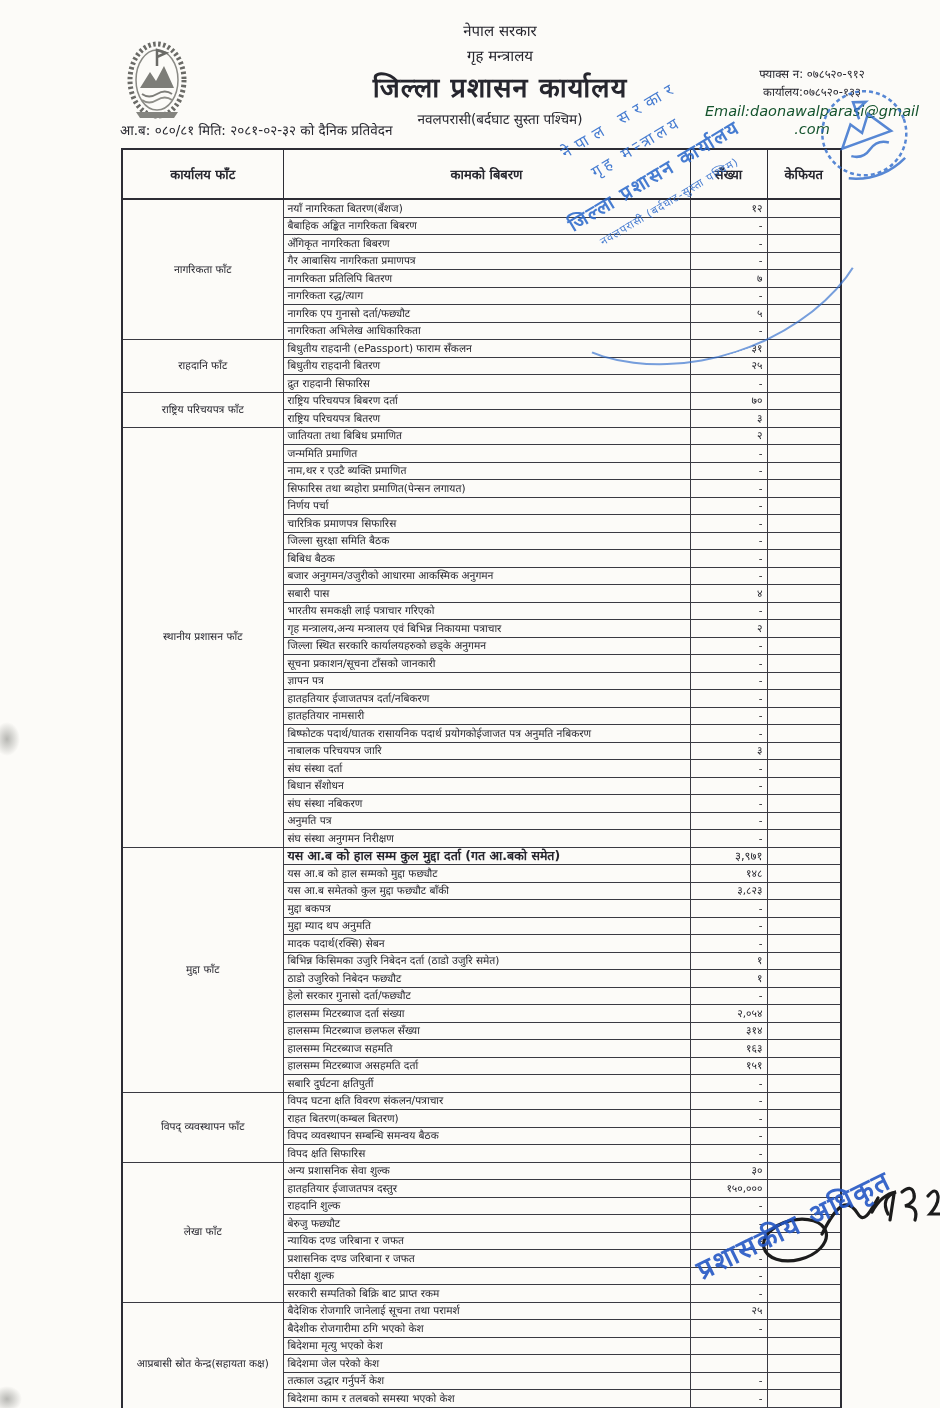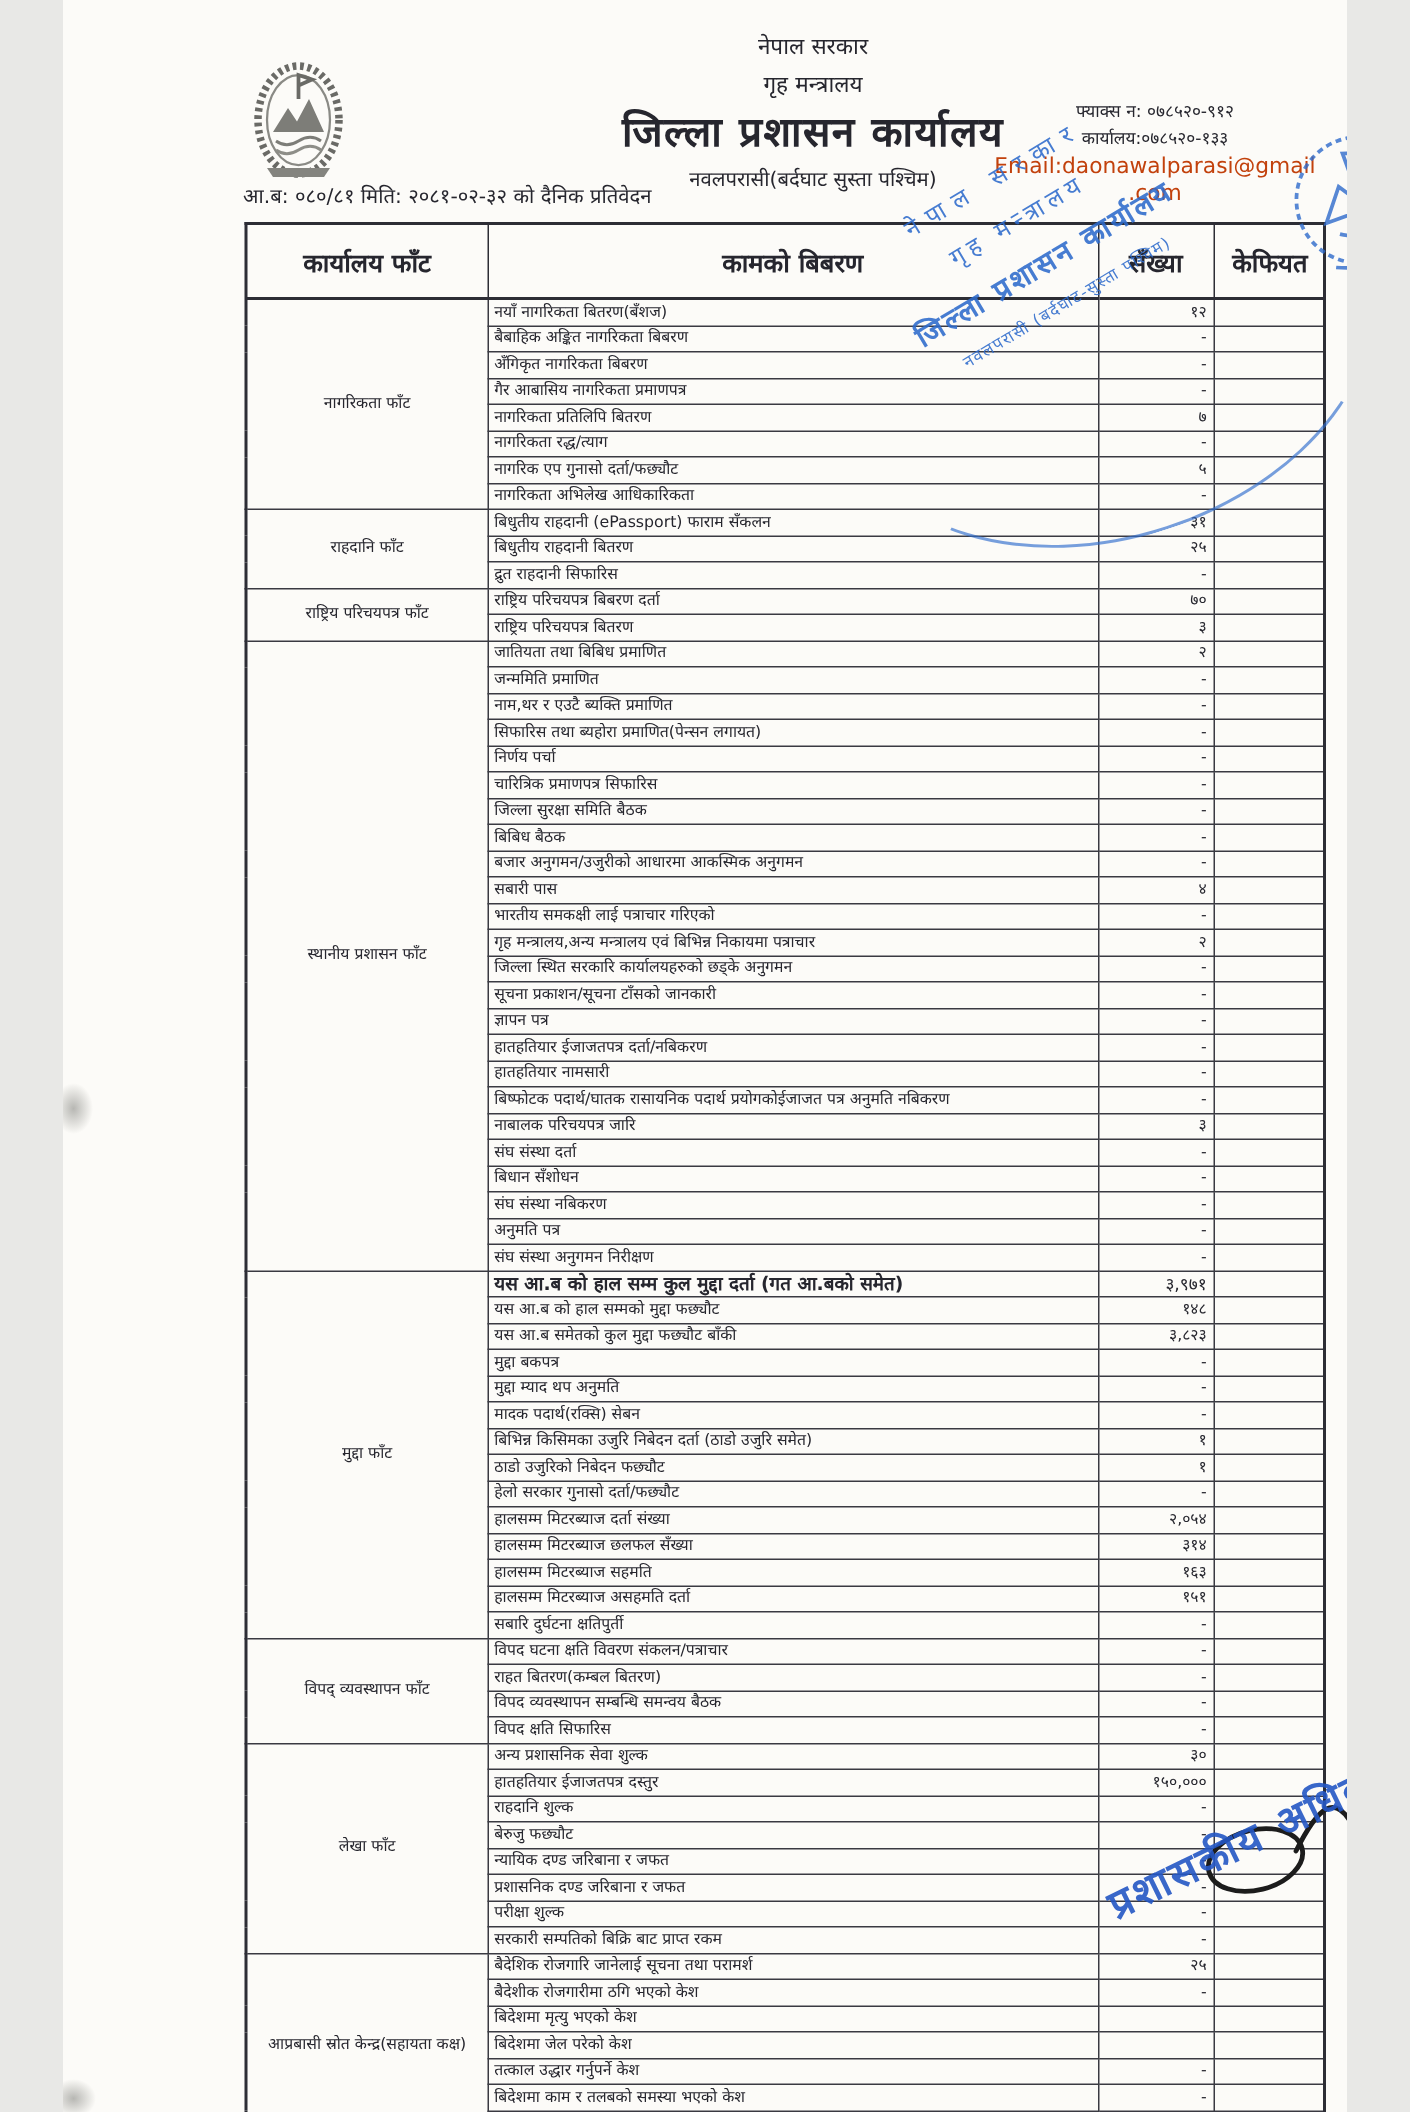--- a/index.html
+++ b/index.html
@@ -1,40 +1,40 @@
 <!DOCTYPE html>
 <html><head>
 <meta charset="utf-8">
 <style>
   html,body{margin:0;padding:0;background:#e8e8e6;}
   .page{
-    position:relative;width:856px;height:1408px;margin:0 auto;
+    position:relative;width:940px;height:1408px;margin:0 auto;
     background:#fcfbf8;overflow:hidden;
     font-family:"DejaVu Sans", sans-serif;color:#26262e;
   }
   
   .logo{position:absolute;left:126px;top:36px;width:62px;height:84px;}
   .center-block{position:absolute;left:300px;top:20px;width:400px;text-align:center;}
   .gov-line{font-size:15px;}
   .ministry-line{font-size:15px;margin-top:5px;}
   .office-line{font-size:27px;font-weight:bold;margin-top:3px;letter-spacing:1px;}
   .location-line{font-size:13.5px;font-weight:normal;margin-top:5px;}
   .right-block{position:absolute;right:8px;top:22px;width:240px;text-align:center;margin-top:44px;}
   .fax-line,.phone-line{font-size:11.5px;line-height:1.55;}
-  .email-line{font-size:14.5px;color:#c2410c;line-height:1.25;}
+  .email-line{font-size:14.5px;color:#14532d;line-height:1.25;font-style:italic;}
   .report-line{position:absolute;left:120px;top:121px;font-size:13.5px;}
   
   table.report{
     position:absolute;left:121px;top:148px;width:719px;
     border-collapse:collapse;table-layout:fixed;
     border:2px solid #2d2d35;
   }
   table.report th{
     border:1px solid #2d2d35;border-bottom:2px solid #2d2d35;
-    font-size:17px;font-weight:bold;height:24px;padding:12px;overflow:hidden;
+    font-size:13px;font-weight:bold;height:24px;padding:12px;overflow:hidden;
   }
   table.report td{
     border:1px solid #3a3a42;height:16.5px;padding:0 4px;
     font-size:10.5px;line-height:1.05;overflow:hidden;vertical-align:middle;
   }
   td.sec{text-align:center;font-size:10.5px;padding:0 2px;}
   td.desc{text-align:left;padding-left:5px;white-space:nowrap;}
   td.qty{text-align:right;padding-right:16px;white-space:nowrap;}
   td.rem{}
   tr.bold-row td.desc{font-size:12.5px;font-weight:bold;margin-top:34px;}

